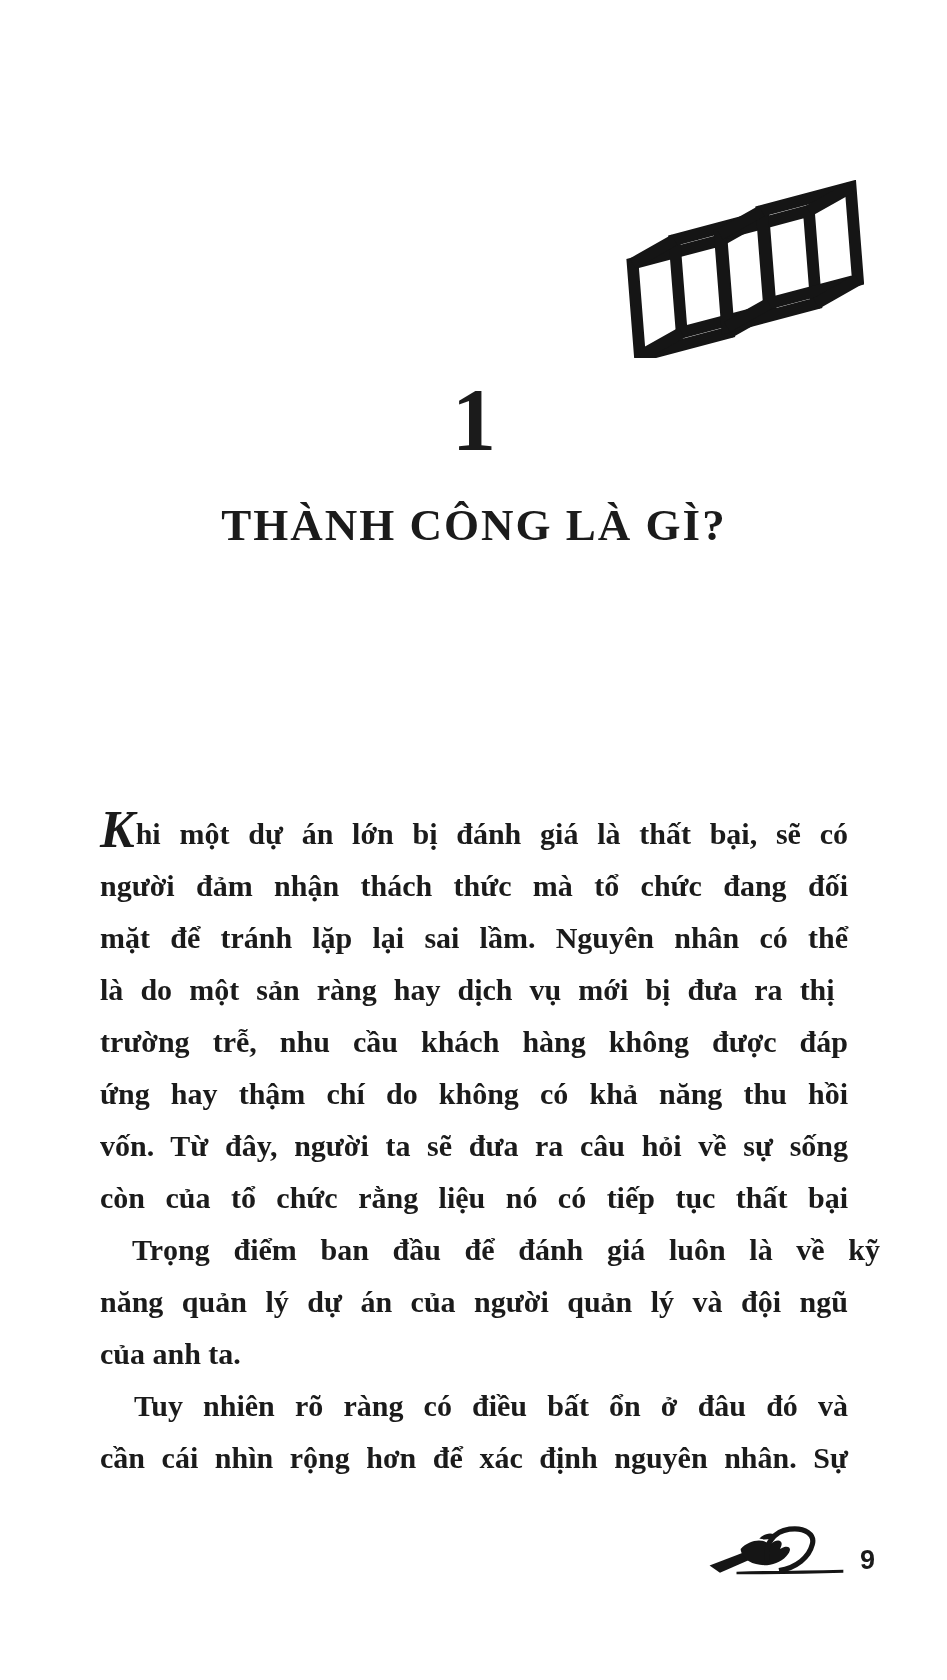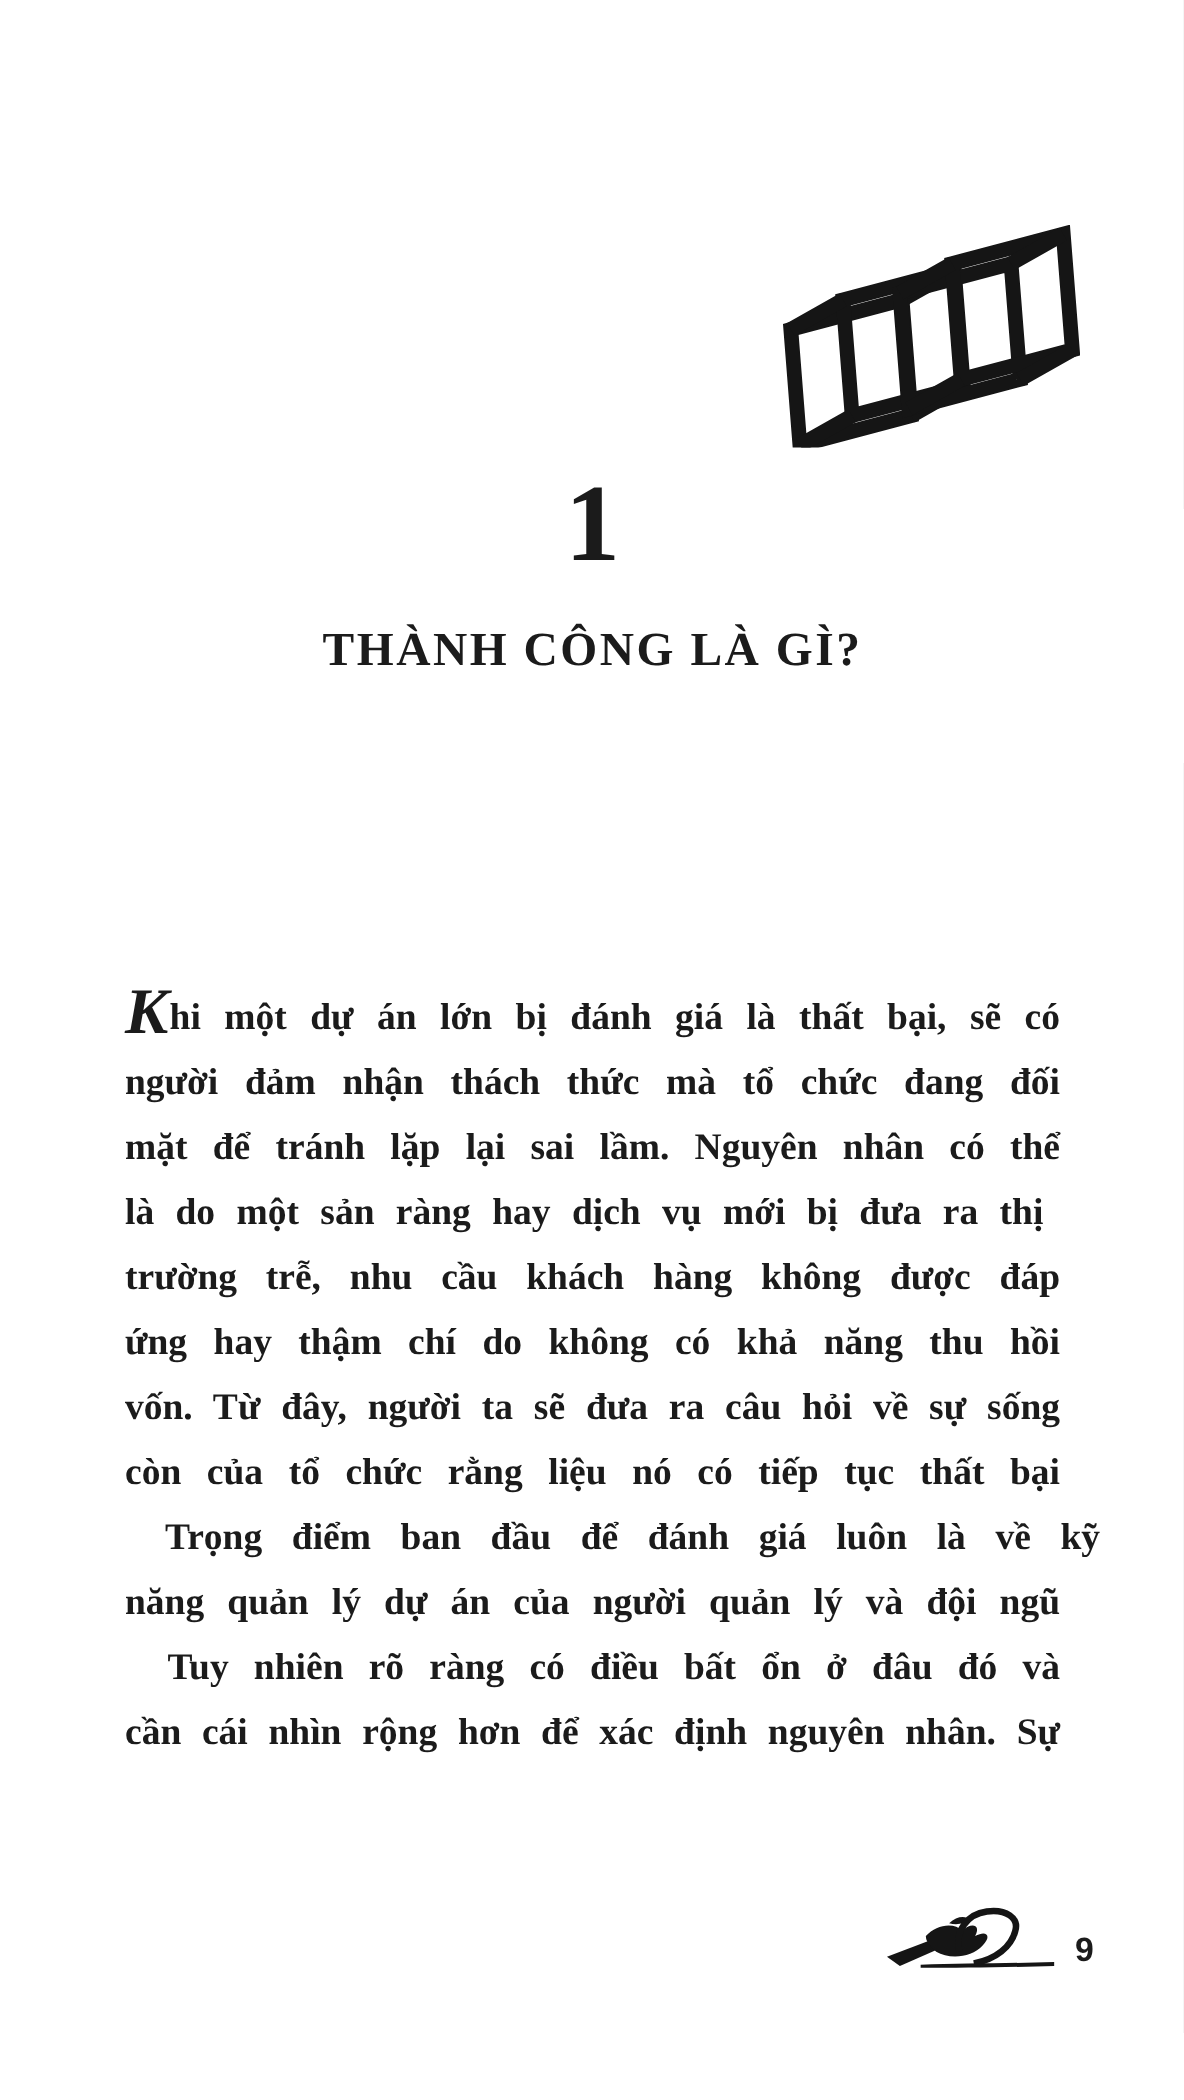--- a/index.html
+++ b/index.html
@@ -35,32 +35,32 @@
     line-height: 1;
     letter-spacing: 0;
   }
   
   .chapter-title {
     position: absolute;
     left: 70px;
     top: 498px;
     width: 808px;
     text-align: center;
-    font-size: 38px;
+    font-size: 45px;
     font-weight: 600;
     letter-spacing: 2px;
     line-height: 1.2;
     white-space: nowrap;
   }
 
   
   .body-text {
     position: absolute;
     left: 100px;
-    top: 788px;
+    top: 808px;
     width: 748px;
     font-size: 30px;
     font-weight: 600;
     line-height: 52px;
   }
   .jline {
     white-space: nowrap;
     height: 52px;
   }
   .jline.indent { padding-left: 34px; }
@@ -123,20 +123,21 @@
     <div class="jline"><span class="line-text" style="word-spacing: 11.2552px;"><span class="drop-cap">K</span><span>hi một dự án lớn bị đánh giá là thất bại, sẽ có</span></span></div>
     <div class="jline"><span class="line-text" style="word-spacing: 13.8646px; margin-top: 42px;">người đảm nhận thách thức mà tổ chức đang đối</span></div>
     <div class="jline"><span class="line-text" style="word-spacing: 12.7109px;">mặt để tránh lặp lại sai lầm. Nguyên nhân có thể</span></div>
     <div class="jline"><span class="line-text" style="word-spacing: 9.57682px;">là do một sản ràng hay dịch vụ mới bị đưa ra thị</span></div>
     <div class="jline"><span class="line-text" style="word-spacing: 15.5547px;">trường trễ, nhu cầu khách hàng không được đáp</span></div>
     <div class="jline"><span class="line-text" style="word-spacing: 13.6453px;">ứng hay thậm chí do không có khả năng thu hồi</span></div>
     <div class="jline"><span class="line-text" style="word-spacing: 9.15104px;">vốn. Từ đây, người ta sẽ đưa ra câu hỏi về sự sống</span></div>
     <div class="jline"><span class="line-text" style="word-spacing: 12.956px;">còn của tổ chức rằng liệu nó có tiếp tục thất bại</span></div>
     <div class="jline"><span class="line-text" style="word-spacing: 16.1719px; margin-left: 32px;">Trọng điểm ban đầu để đánh giá luôn là về kỹ</span></div>
     <div class="jline"><span class="line-text" style="word-spacing: 10.9957px;">năng quản lý dự án của người quản lý và đội ngũ</span></div>
+    <div class="jline no-just"><span class="line-text">của anh ta.</span></div>
     <div class="jline indent"><span class="line-text" style="word-spacing: 12.652px;">Tuy nhiên rõ ràng có điều bất ổn ở đâu đó và</span></div>
     <div class="jline"><span class="line-text" style="word-spacing: 9.06563px;">cần cái nhìn rộng hơn để xác định nguyên nhân. Sự</span></div>
   </div>
 
   <div class="page-footer">
     <div class="quill">
       <svg viewBox="0 0 140 54">
         <g fill="#151515" stroke="none">
           <path d="M4,40 L38,27 L46,33 L14,47 Z"></path>
           <path d="M34,24 C42,15 56,13 62,20 C69,13 77,15 72,24 C81,19 85,24 78,31 C69,41 52,42 42,36 C37,32 34,28 34,24 Z"></path>

